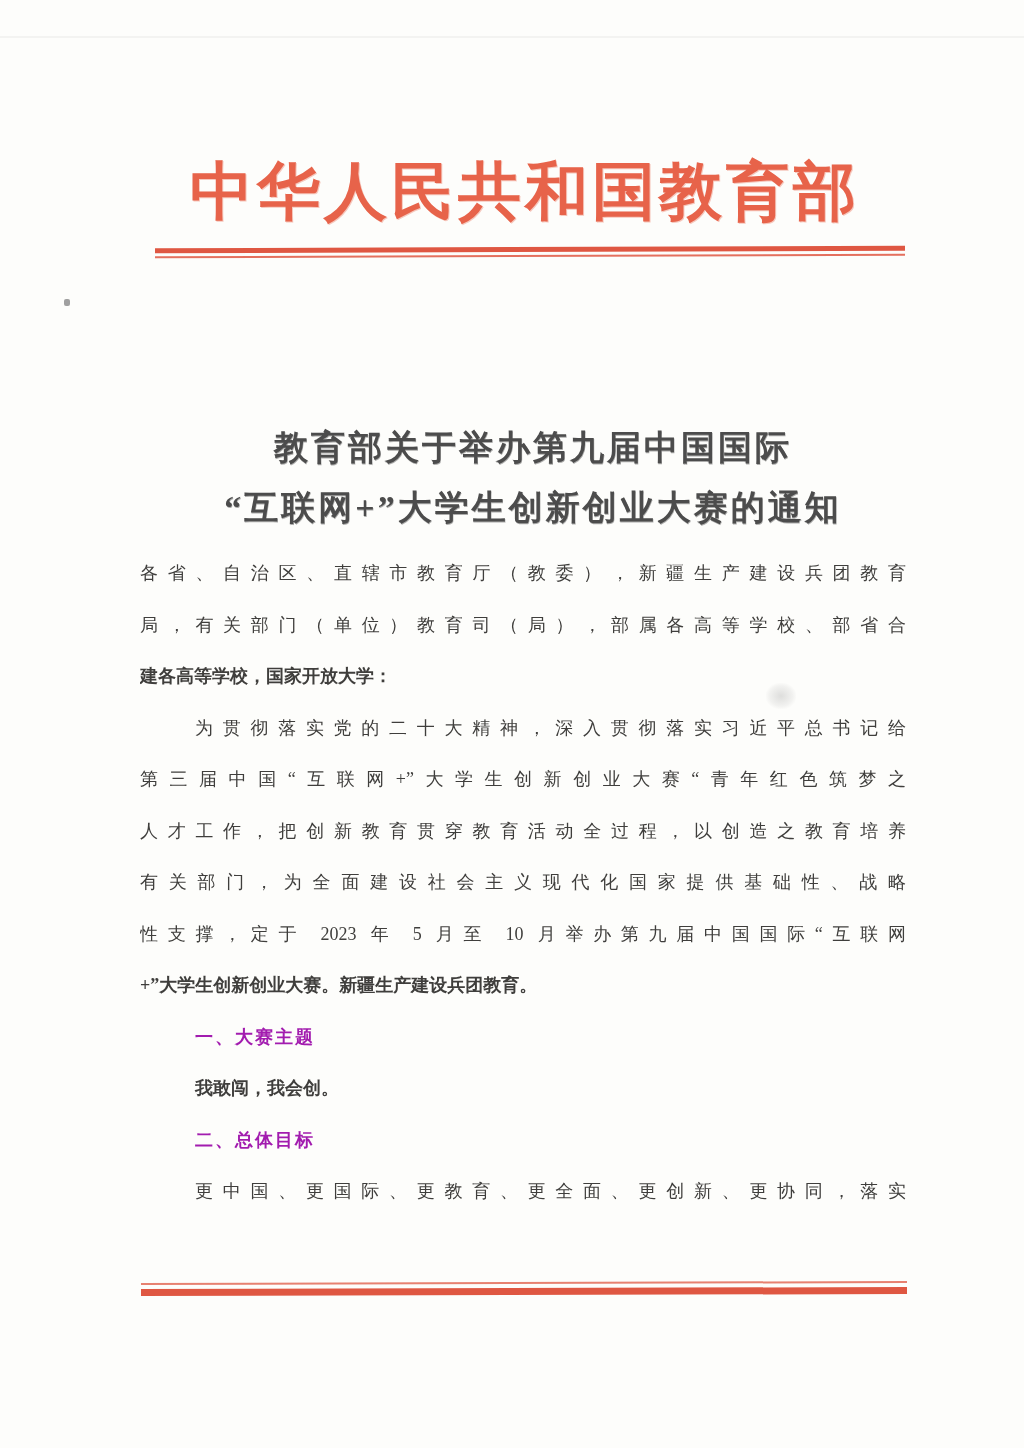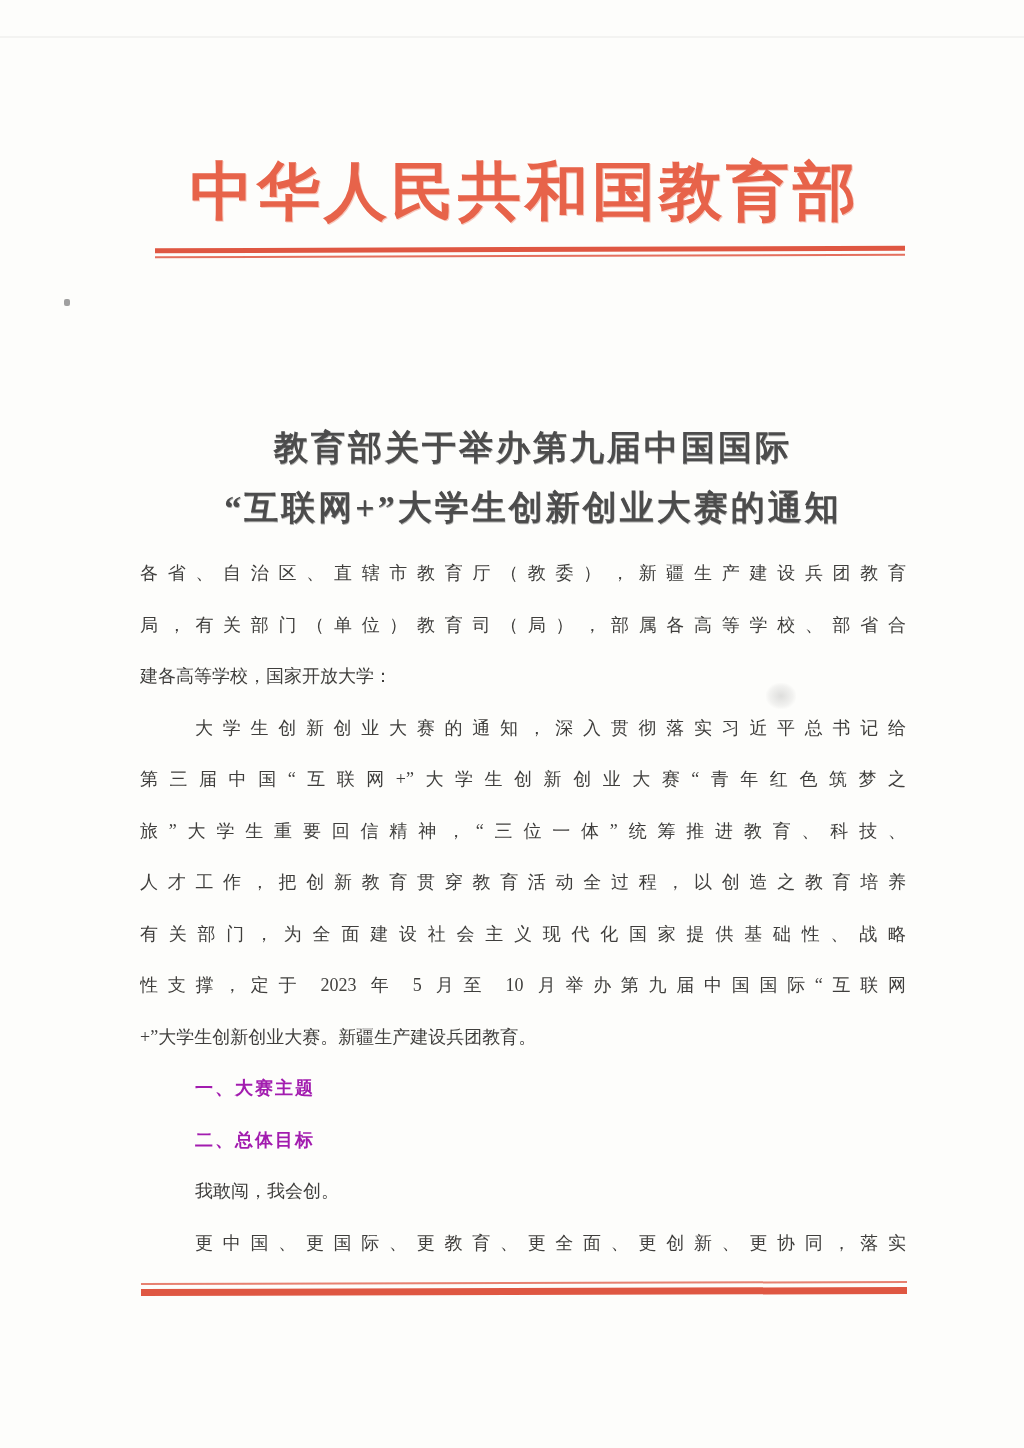--- a/index.html
+++ b/index.html
@@ -90,21 +90,21 @@
     font-size: 18px;
     color: var(--body-text, #3f3e3c);
   }
   .line {
     height: 51.5px;
     line-height: 51.5px;
     text-align: justify;
     text-align-last: justify;
     overflow: hidden;
   }
-  .line.flush { text-align-last: left; }
+  .line.flush { text-align-last: left; font-weight: bold; }
   .line.indent { text-indent: 55px; }
   .line.heading {
     font-family: "Liberation Sans", "DejaVu Sans", sans-serif;
     font-weight: bold;
     letter-spacing: 2px;
     color: #a21caf;
     text-align-last: left;
   }
   .footer-rule {
     position: absolute;
@@ -137,31 +137,30 @@
   <div class="doc-title">
     <div>教育部关于举办第九届中国国际</div>
     <div>“互联网+”大学生创新创业大赛的通知</div>
   </div>
 
   <div class="body-block">
     <div class="line">各省、自治区、直辖市教育厅（教委），新疆生产建设兵团教育</div>
     <div class="line">局，有关部门（单位）教育司（局），部属各高等学校、部省合</div>
     <div class="line flush">建各高等学校，国家开放大学：</div>
 
-    <div class="line indent">大学生创新创业大赛的通知，深入贯彻落实习近平总书记给</div>
+    <div class="line indent">为贯彻落实党的二十大精神，深入贯彻落实习近平总书记给</div>
     <div class="line">第三届中国“互联网+”大学生创新创业大赛“青年红色筑梦之</div>
-    <div class="line">旅”大学生重要回信精神，“三位一体”统筹推进教育、科技、</div>
     <div class="line">人才工作，把创新教育贯穿教育活动全过程，以创造之教育培养</div>
     <div class="line">有关部门，为全面建设社会主义现代化国家提供基础性、战略</div>
     <div class="line">性支撑，定于 2023 年 5 月至 10 月举办第九届中国国际“互联网</div>
     <div class="line flush">+”大学生创新创业大赛。新疆生产建设兵团教育。</div>
 
     <div class="line heading indent">一、大赛主题</div>
+    <div class="line flush indent">我敢闯，我会创。</div>
     <div class="line heading indent">二、总体目标</div>
-    <div class="line flush indent">我敢闯，我会创。</div>
     <div class="line indent">更中国、更国际、更教育、更全面、更创新、更协同，落实</div>
   </div>
 
   <div class="footer-rule">
     <div class="thin"></div>
     <div class="gap"></div>
     <div class="thick"></div>
   </div>
 
 </div>

